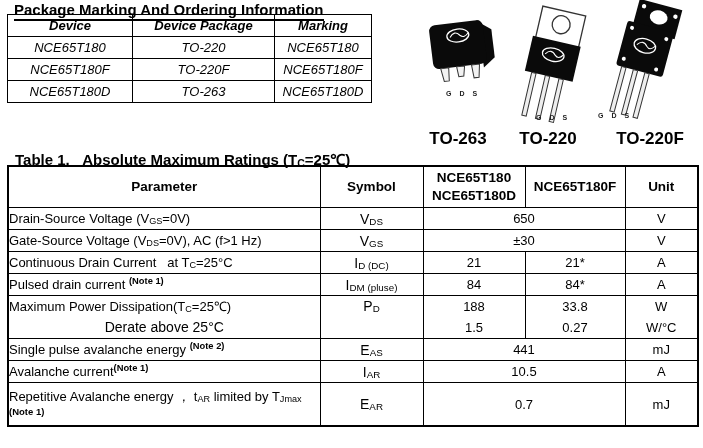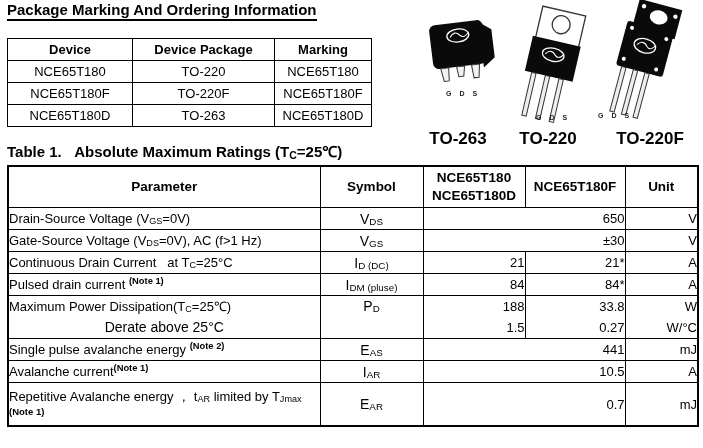--- a/index.html
+++ b/index.html
@@ -7,29 +7,29 @@
     width:703px;height:448px;position:relative;background:#fff;color:#000;
     font-family:"Liberation Sans",sans-serif;overflow:hidden;
   }
   .b{font-weight:bold;}
   .sm{font-size:9.5px;}
   sub{font-size:0.7em;vertical-align:-0.15em;line-height:0;}
   sup{font-size:0.72em;vertical-align:0.55em;line-height:0;}
 
   
   .heading{
-    position:absolute;left:7px;top:1px;margin:0;
+    position:absolute;left:14px;top:1px;margin:0;
     font-size:15px;font-weight:bold;
     border-bottom:2px solid #000;padding-bottom:1px;
   }
 
   
   .otable{
-    position:absolute;left:7px;top:38px;width:364px;
-    border-collapse:collapse;table-layout:fixed;
+    position:absolute;left:7px;top:14px;width:364px;
+    border-collapse:collapse;table-layout:fixed;font-style:italic;
   }
   .otable th,.otable td{
     border:1.5px solid #000;text-align:center;vertical-align:middle;
     font-size:13px;height:21px;padding:0;overflow:hidden;
   }
   .otable th{font-weight:bold;}
 
   
   .packages{position:absolute;left:412px;top:0;width:291px;height:162px;}
   .pkg{position:absolute;}
@@ -44,37 +44,37 @@
   .pins3{left:186px;top:112px;}
   .cap{
     position:absolute;top:129px;font-size:17px;font-weight:bold;text-align:center;
   }
   .cap1{left:4px;width:84px;}
   .cap2{left:94px;width:84px;}
   .cap3{left:190px;width:96px;}
 
   
   .t1title{
-    position:absolute;left:7px;top:141px;margin:0;
+    position:absolute;left:7px;top:141px;margin:8px;
     font-size:15px;font-weight:bold;
   }
 
   
   .rtable{
     position:absolute;left:7px;top:165px;width:690px;
     border-collapse:collapse;table-layout:fixed;border:2px solid #000;
   }
   .rtable th,.rtable td{
     border:1.5px solid #000;padding:0;font-size:13px;vertical-align:middle;overflow:hidden;
   }
   .rtable th{font-weight:bold;font-size:13.5px;text-align:center;height:40px;line-height:18px;}
   .rtable td{height:21px;}
   .rtable .p{text-align:left;}
   .rtable .s{text-align:center;font-size:14px;}
-  .rtable .v,.rtable .u{text-align:right;}
+  .rtable .v,.rtable .u{text-align:center;}
   .rtable tr.tall td{height:42px;}
   .rtable tr.tall6 td{vertical-align:top;}
   .rtable tr.tall6 td div{height:21px;line-height:21px;}
   .rtable .derate{text-align:center;font-size:14px;}
   .rtable .l2{line-height:14px;}
 </style>
 </head>
 <body>
 
 <h1 class="heading">Package Marking And Ordering Information</h1>

